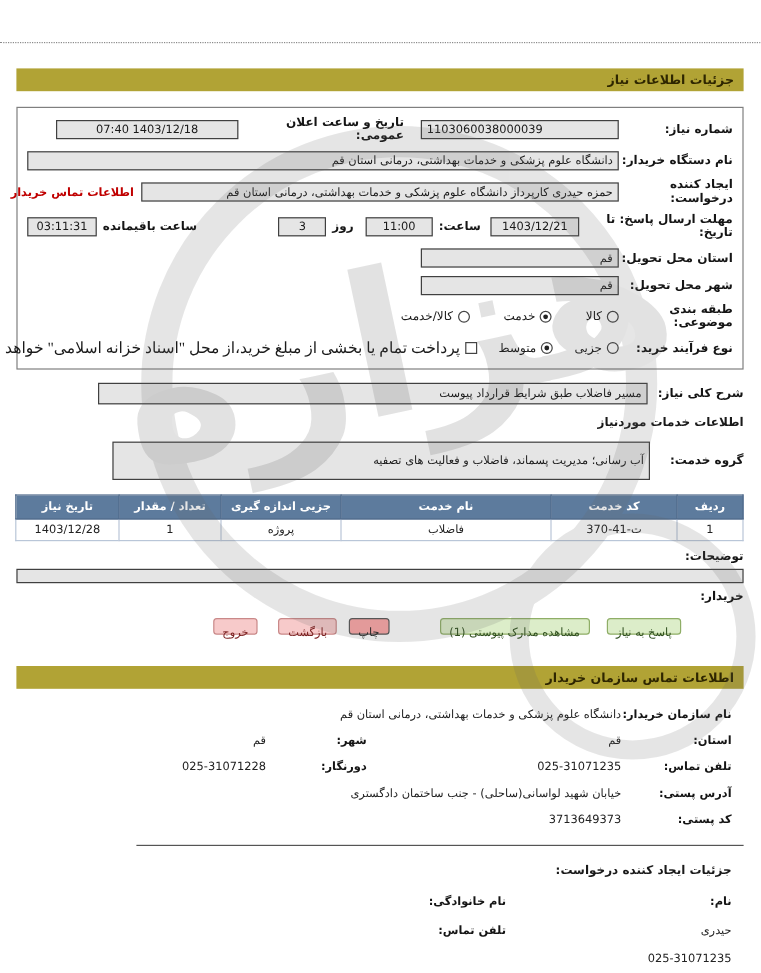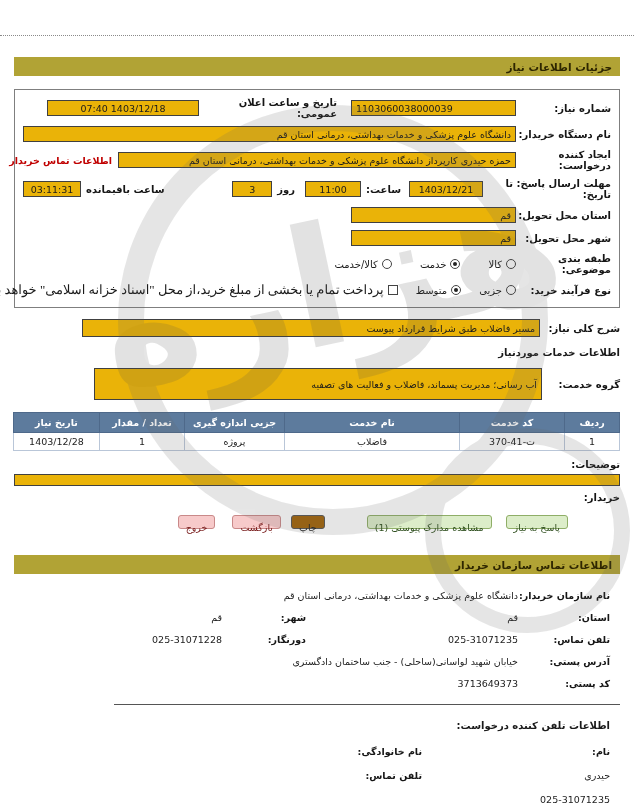--- a/index.html
+++ b/index.html
@@ -13,21 +13,21 @@
   .content { position: relative; padding-top: 57px; z-index: 1; }
 
   .bar { background: #b1a335; color: #2e2600; font-weight: bold; font-size: 10.5px; padding: 4px 8px 3px; margin: 0 14px; }
   .panel { border: 1px solid #7f7f7f; margin: 13px 14px 0; padding: 7px 8px 9px; }
 
   .frow { display: flex; align-items: center; margin-top: 7px; }
   .panel .frow:first-child { margin-top: 0; }
   .lbl { font-weight: bold; color: #151515; }
   .w95 { width: 95px; flex: none; }
   .box {
-    border: 1px solid #404040; background: #eab308; height: 16px;
+    border: 1px solid #404040; background: #e5e5e5; height: 16px;
     display: flex; align-items: center; padding: 0 4px;
     font-size: 9.5px; white-space: nowrap; overflow: hidden; flex: none;
   }
   .box.grow { flex: 1; }
   .ltrbox { direction: ltr; justify-content: flex-start; }
   .center { justify-content: center; }
 
   .red-link { color: #c00000; font-weight: bold; font-size: 9.5px; margin-right: 6px; white-space: nowrap; cursor: pointer; }
 
   .radio-opt { display: flex; align-items: center; margin-left: 28px; cursor: pointer; }
@@ -39,21 +39,21 @@
   .subhead { font-weight: bold; font-size: 10px; }
 
   .svc-table { width: 606px; margin: 12px 14px 0; border-collapse: collapse; table-layout: fixed; }
   .svc-table th { background: #5d7b9d; color: #fff; font-weight: bold; font-size: 9.5px; padding: 4px 2px; border: 1px solid #4e698a; }
   .svc-table td { background: #fff; color: #222; font-size: 9.5px; text-align: center; padding: 3px 2px; border: 1px solid #b9c6d8; }
 
   .btnrow { display: flex; align-items: center; margin: 12px 14px 0; }
   .btn { height: 14px; line-height: 15px; font-size: 9.5px; padding: 4px 7px; border-radius: 3px; border: 1px solid; cursor: pointer; white-space: nowrap; font-family: inherit; }
   .btn-green { background: #dcedc9; border-color: #8fae67; color: #2f4f1f; }
   .btn-pink  { background: #f7caca; border-color: #c98989; color: #7a1f1f; }
-  .btn-plain { background: #a16207; border-color: #555; color: #222; }
+  .btn-plain { background: #fca5a5; border-color: #555; color: #222; }
 
   .cgrid { display: grid; grid-template-columns: 92px 212px 84px 1fr; row-gap: 11px; margin: 16px 24px 0 14px; align-items: center; font-size: 9.5px; }
   .cgrid .lbl { font-size: 9.5px; }
   .span3 { grid-column: 2 / 5; }
   .val { color: #222; }
 
   .divider { margin: 15px 14px 0; border-top: 1px solid #555; width: 506px; }
 
   .pgrid { display: grid; grid-template-columns: 188px 1fr; row-gap: 13px; margin: 15px 24px 0 14px; align-items: center; font-size: 9.5px; }
 
@@ -234,21 +234,21 @@
 
     <span class="lbl">آدرس پستی:</span>
     <span class="val span3">خیابان شهید لواسانی(ساحلی) - جنب ساختمان دادگستری</span>
 
     <span class="lbl">کد پستی:</span>
     <span class="val span3"><span dir="ltr">3713649373</span></span>
   </div>
 
   <div class="divider"></div>
 
-  <div class="subhead" style="margin:15px 24px 0">اطلاعات تلفن کننده درخواست:</div>
+  <div class="subhead" style="margin:15px 24px 0">جزئیات ایجاد کننده درخواست:</div>
 
   <div class="pgrid">
     <span class="lbl">نام:</span>
 
     <span class="lbl">نام خانوادگی:</span>
     <span class="val">حیدری</span>
 
     <span class="lbl">تلفن تماس:</span>
     <span class="val"><span dir="ltr">025-31071235</span></span>
   </div>

